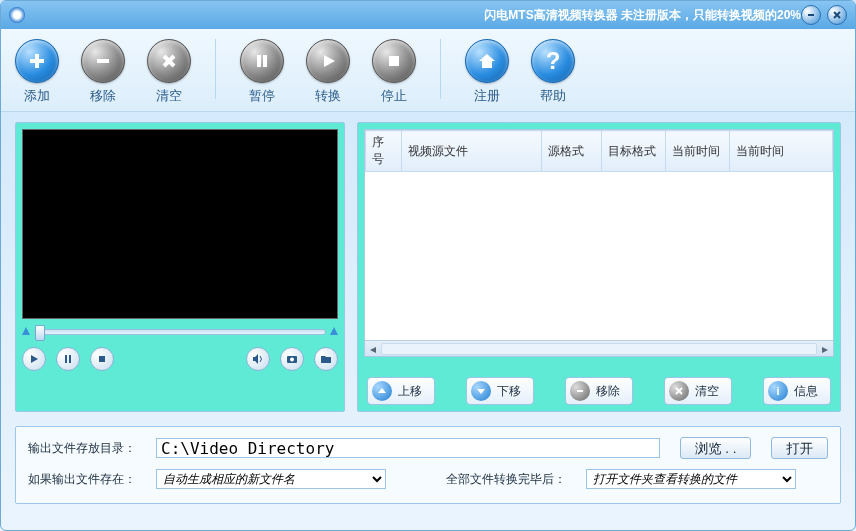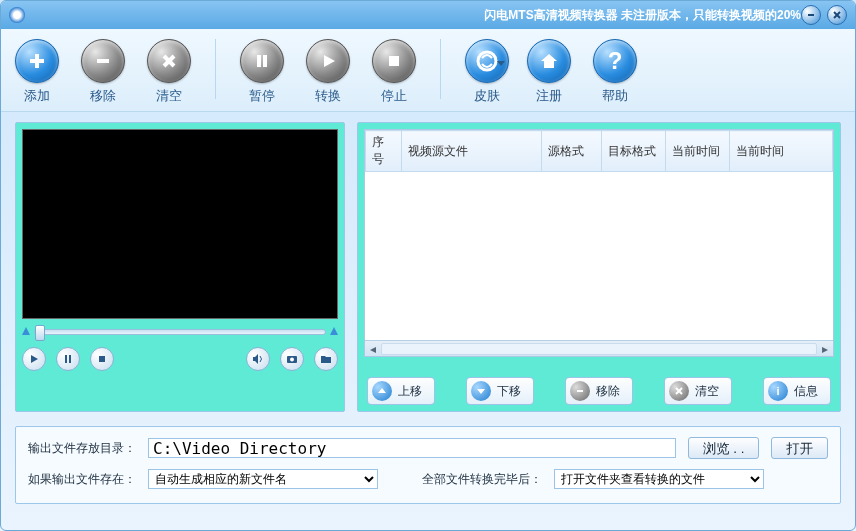--- a/index.html
+++ b/index.html
@@ -160,36 +160,37 @@
 }
 .pill-icon.dark{background: radial-gradient(circle at 30% 30%, #ddd, #666);}
 
 .bottom {
   margin: 14px 14px 0 14px;
   border: 1px solid #9cc7ea;
   background: #f6fbff;
   border-radius: 2px;
   padding: 10px 12px 4px 12px;
 }
-.form-row { display: flex; align-items: center; gap: 12px; margin-bottom: 10px; }
+.form-row { display: flex; align-items: center; gap: 20px; margin-bottom: 10px; }
 .form-label { color: #234; white-space: nowrap; }
 .text-input {
   font-family: Consolas, monospace;
   font-size: 16px;
   padding: 2px 4px;
   border: 1px solid #9cc4e6;
   background: #fff;
   height: 20px;
 }
 .select {
   font-size: 12px;
   padding: 1px 2px;
   border: 1px solid #9cc4e6;
   background: #fff;
   height: 20px;
+  font-style: italic;
 }
 .btn {
   padding: 2px 14px;
   background: linear-gradient(#fefeff,#dce9f6);
   border: 1px solid #8fb9dd;
   border-radius: 3px;
   cursor: pointer;
   color: #123;
   height: 22px;
 }
@@ -268,32 +269,20 @@
       <div class="tb-btn dark">
           <svg width="22" height="22">
             <rect x="6" y="6" width="10" height="10" fill="#fff"></rect>
           </svg>
         </div>
       <span class="tb-label">停止</span>
     </div>
   </div>
   <div class="tb-sep"></div>
   <div class="tb-group">
-    <div style="display:flex;align-items:flex-start;">
-      <div class="tb-item">
-        <div class="tb-btn">
-            <svg width="26" height="26">
-              <circle cx="13" cy="13" r="9" fill="none" stroke="#fff" stroke-width="3"></circle>
-              <path d="M8 10 Q13 4 18 10 M8 16 Q13 22 18 16" fill="none" stroke="#fff" stroke-width="2"></path>
-            </svg>
-          </div>
-        <span class="tb-label">皮肤</span>
-      </div>
-      <div class="dropdown-tri"></div>
-    </div>
     <div class="tb-item">
       <div class="tb-btn">
           <svg width="22" height="22">
             <polygon points="11,4 19,11 16,11 16,18 6,18 6,11 3,11" fill="#fff"></polygon>
           </svg>
         </div>
       <span class="tb-label">注册</span>
     </div>
     <div class="tb-item">
       <div class="tb-btn">

